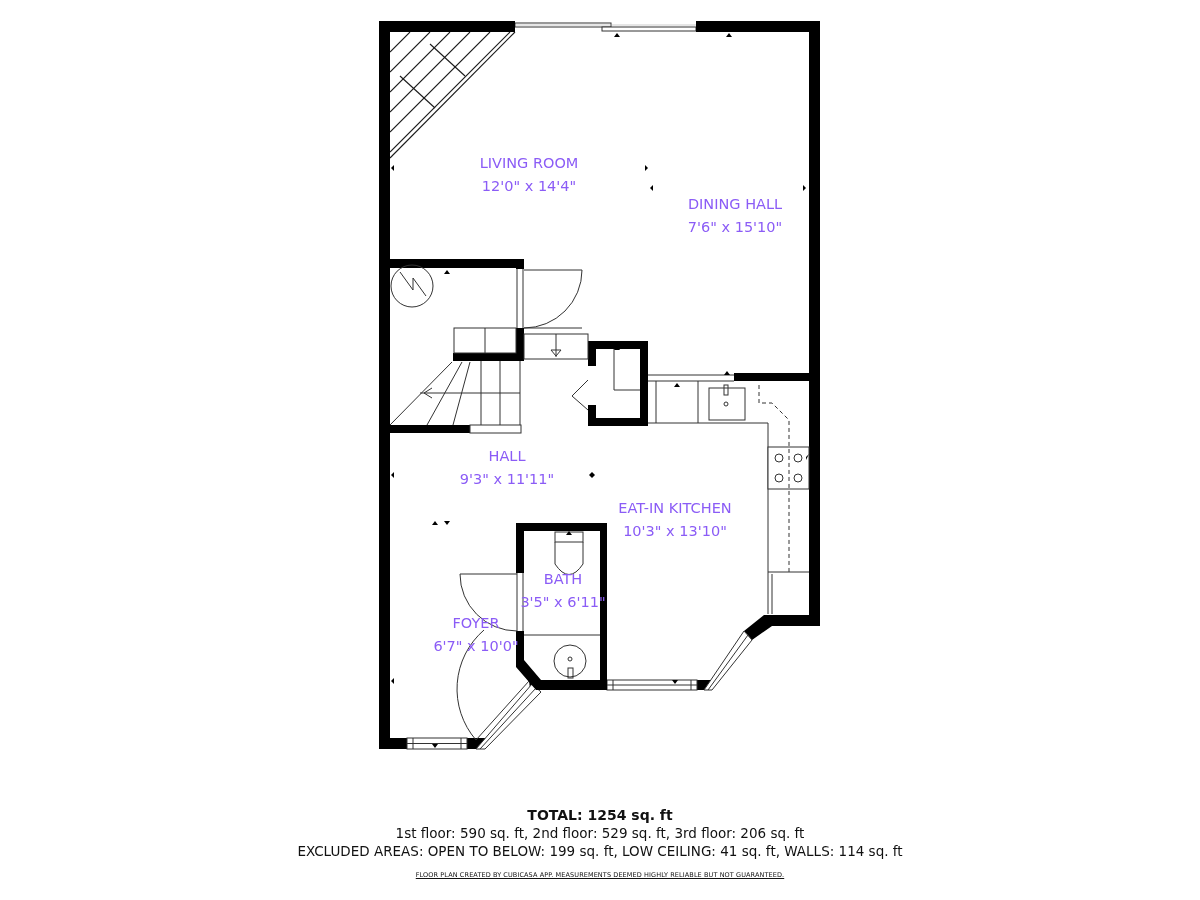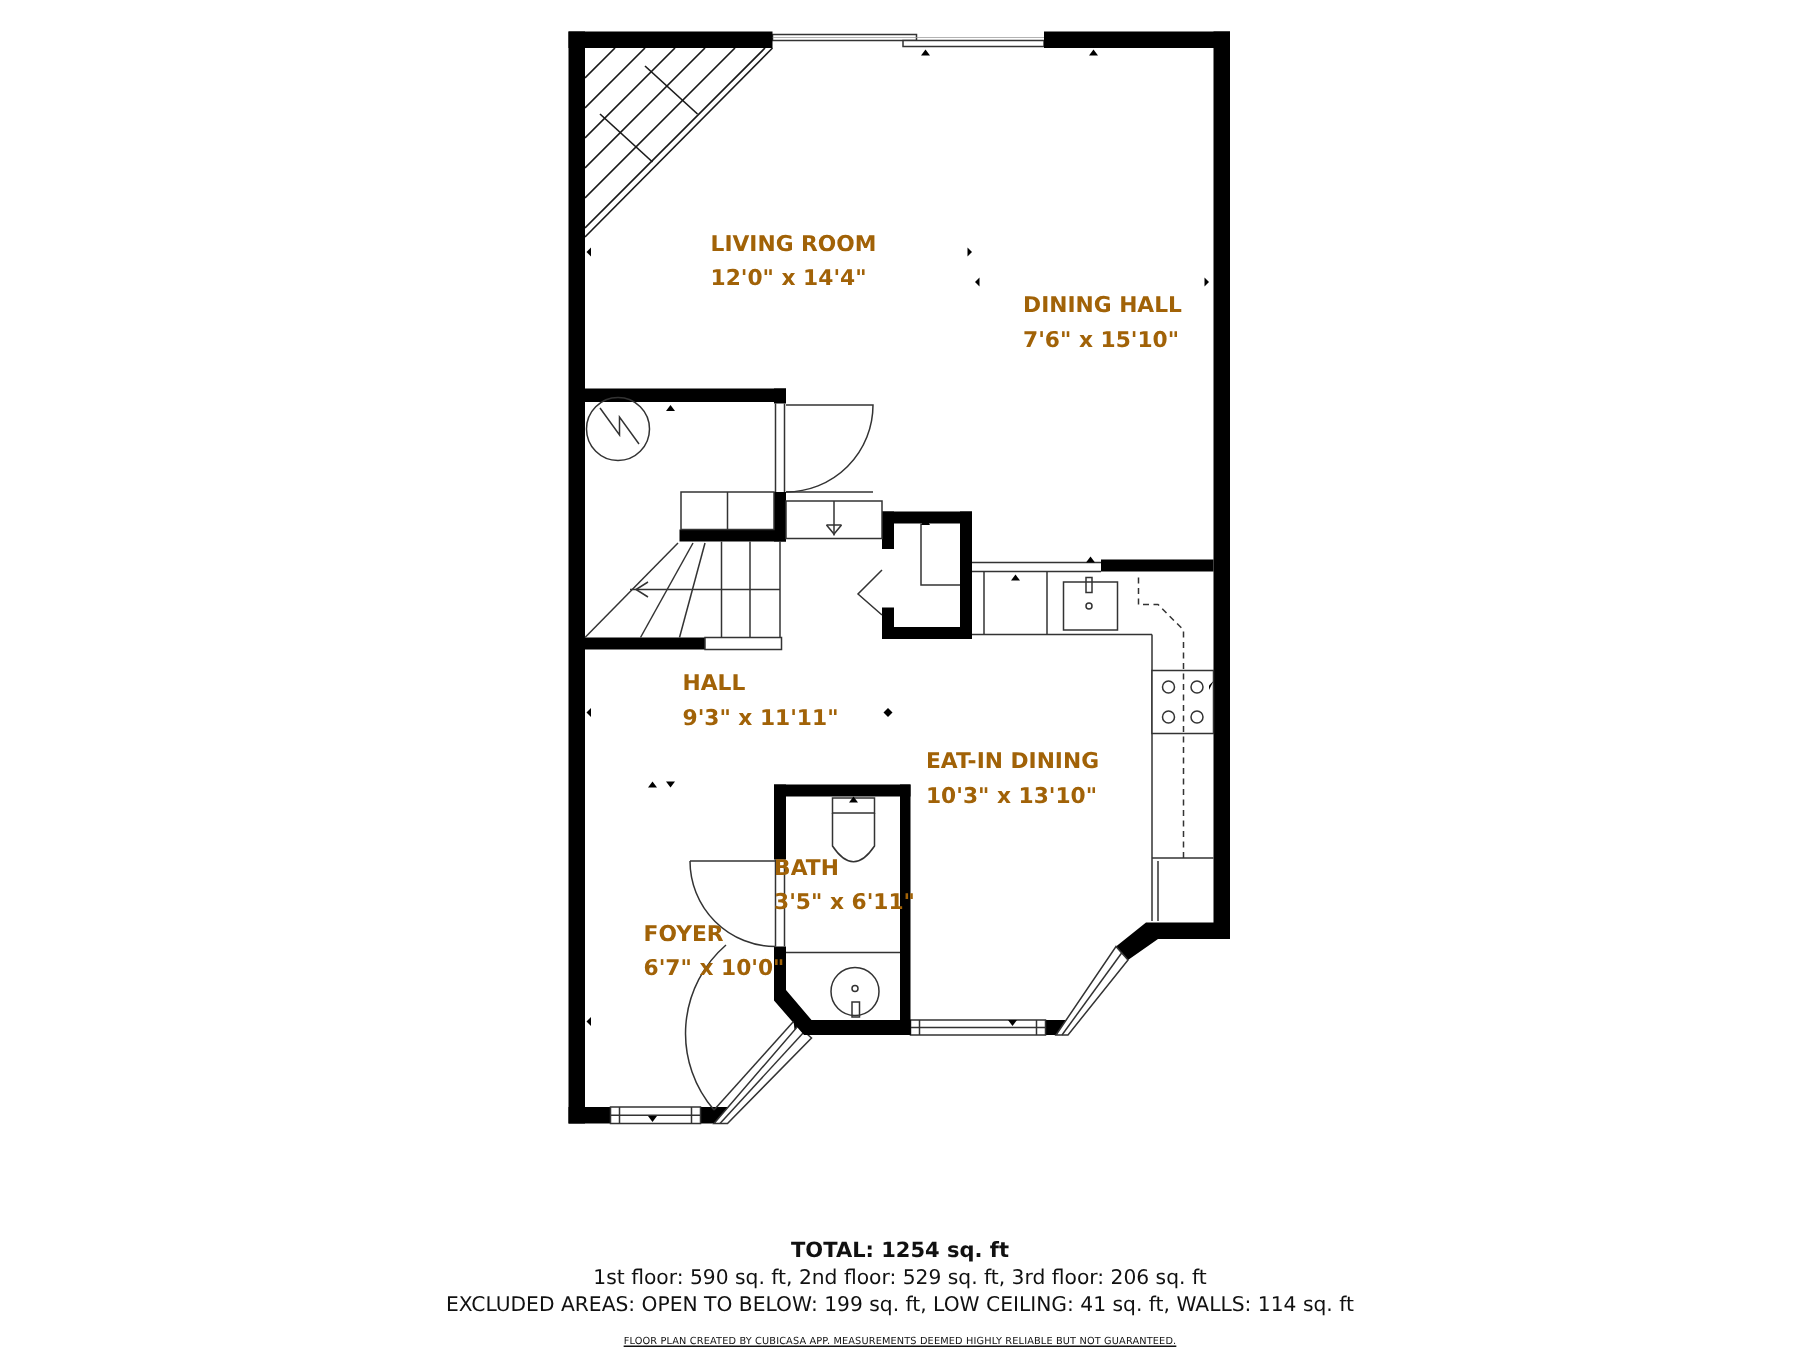--- a/index.html
+++ b/index.html
@@ -17,36 +17,35 @@
     }
     #plan {
       position: absolute;
       left: 0;
       top: 0;
       width: 1200px;
       height: 900px;
     }
     .room-label {
       position: absolute;
+      text-align: center;
       font-size: 14.5px;
       line-height: 23px;
-      color: #a16207;
+      color: #8b5cf6;
       white-space: nowrap;
       transform: translateX(-50%);
-      font-weight: bold;
     }
     .room-label .name { display: block; }
     .room-label .dims { display: block; }
     .summary {
       position: absolute;
       left: 0;
       width: 1200px;
       text-align: center;
       color: #111;
-      margin-top: 19px;
     }
     .summary.total {
       top: 806px;
       font-size: 14px;
       font-weight: bold;
       line-height: 18px;
     }
     .summary.floors {
       top: 824px;
       font-size: 13.5px;
@@ -264,21 +263,21 @@
 </div>
 <div class="room-label" style="left:735px; top:193px;">
   <span class="name">DINING HALL</span>
   <span class="dims">7'6" x 15'10"</span>
 </div>
 <div class="room-label" style="left:484px; top:445px;margin-left:23px;">
   <span class="name">HALL</span>
   <span class="dims">9'3" x 11'11"</span>
 </div>
 <div class="room-label" style="left:675px; top:497px;">
-  <span class="name">EAT-IN DINING</span>
+  <span class="name">EAT-IN KITCHEN</span>
   <span class="dims">10'3" x 13'10"</span>
 </div>
 <div class="room-label" style="left:563px; top:568px;">
   <span class="name">BATH</span>
   <span class="dims">3'5" x 6'11"</span>
 </div>
 <div class="room-label" style="left:476px; top:612px;">
   <span class="name">FOYER</span>
   <span class="dims">6'7" x 10'0"</span>
 </div>

